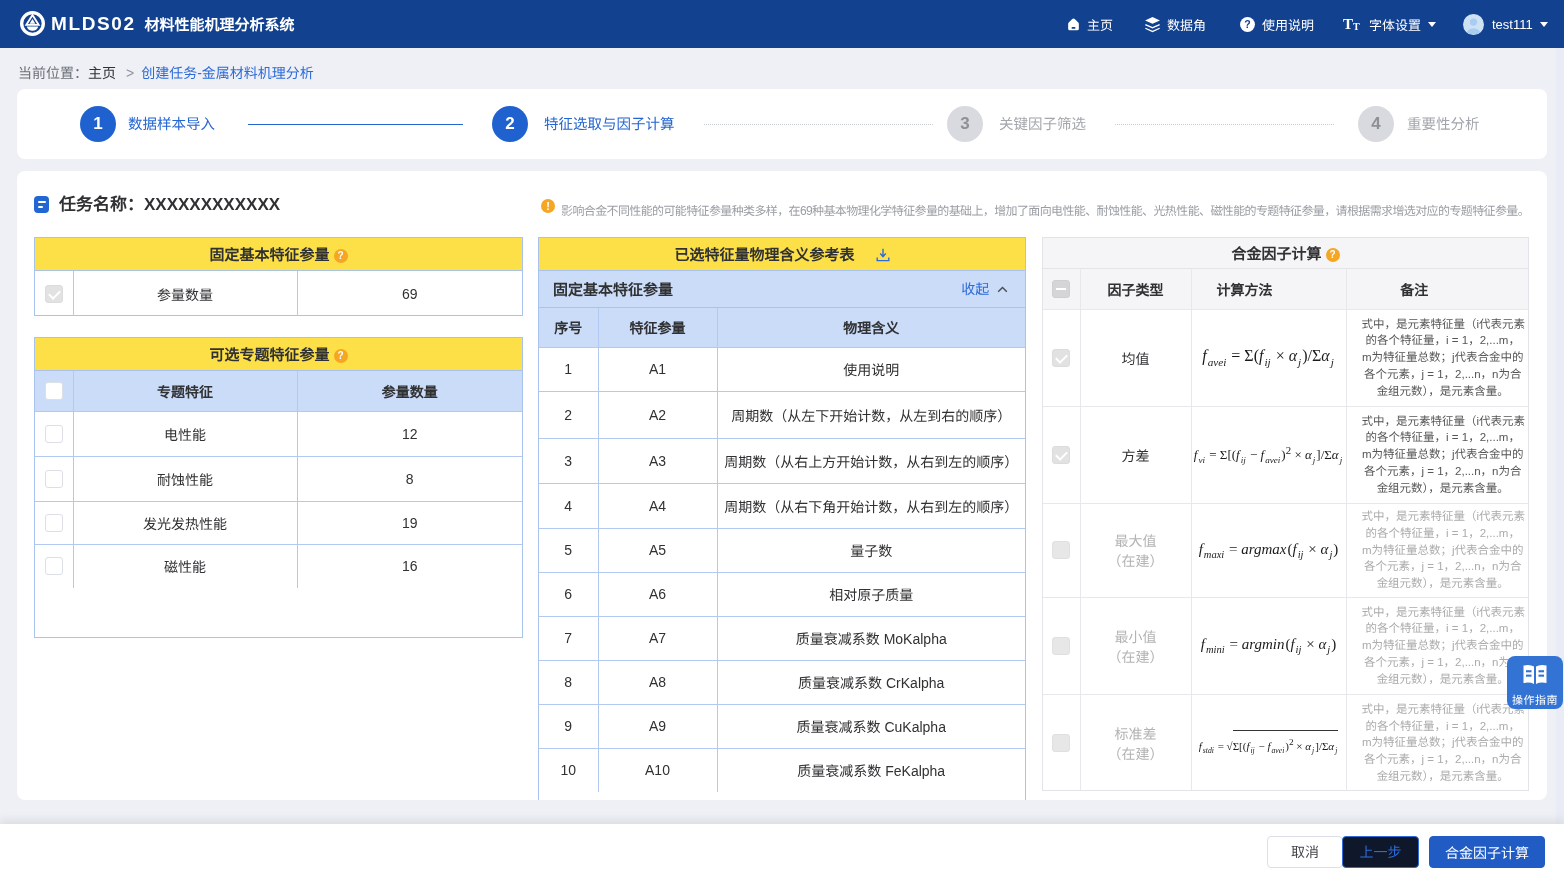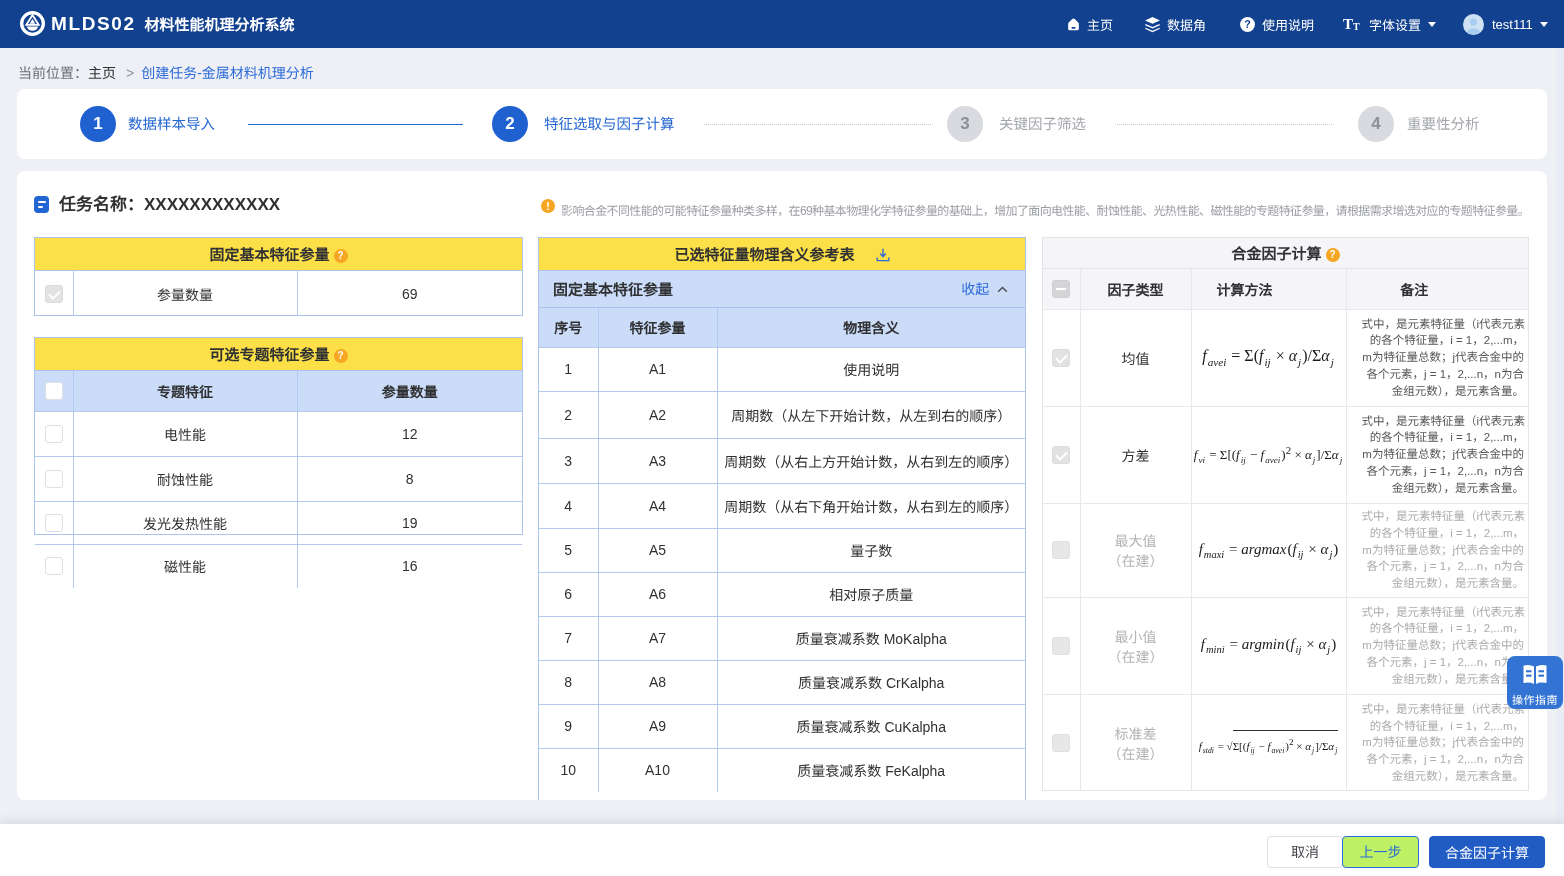--- a/index.html
+++ b/index.html
@@ -72,32 +72,32 @@
 
 .gtab { position:absolute; border:1px solid #e4e4e8; background:#fff; }
 .gtab .tit { background:#f5f5f7; text-align:center; font-weight:bold; font-size:15px; color:#303133; border-bottom:1px solid #e4e4e8; }
 table.ggrid { border-collapse:collapse; width:100%; table-layout:fixed; }
 table.ggrid td, table.ggrid th { border:1px solid #e8e8ec; font-size:14px; color:#303133; text-align:center; vertical-align:middle; font-weight:normal; }
 table.ggrid tr td:first-child, table.ggrid tr th:first-child { border-left:none; }
 table.ggrid tr td:last-child, table.ggrid tr th:last-child { border-right:none; }
 table.ggrid tr:first-child th { border-top:none; }
 table.ggrid tr:last-child td { border-bottom:none; }
 table.ggrid th.grayhead { background:#f5f5f7; font-weight:bold; }
-table.ggrid td.remark { font-size:11.5px; color:#555; text-align:right; line-height:16.8px; padding:4px 4px 4px 15px; white-space:nowrap; }
+table.ggrid td.remark { font-size:11.5px; color:#555; text-align:center; line-height:16.8px; padding:4px 4px 4px 15px; white-space:nowrap; }
 table.ggrid td.remark.dis { color:#ababab; }
 table.ggrid td.ftype { font-size:14px; color:#303133; }
 table.ggrid td.ftype.dis { color:#b3b3b3; }
 .formula { font-family:"Liberation Serif", serif; color:#1a1a1a; } .formula i { margin-right:1px; }
 .formula sub { font-size:70%; }
 
 
 .footer { position:absolute; left:0; top:824px; width:1564px; height:52px; background:#fff; box-shadow:0 -4px 8px rgba(80,90,110,0.12); }
 .btn { position:absolute; top:12px; height:32px; border-radius:4px; font-size:14px; text-align:center; line-height:30px; }
 .btn-cancel { left:1267px; width:76px; background:#fff; border:1px solid #dcdfe6; color:#45484d; }
-.btn-prev { left:1342px; width:77px; background:#bef264; border:1px solid #2e6bd8; color:#2e6bd8; }
+.btn-prev { left:1342px; width:77px; background:#0f172a; border:1px solid #2e6bd8; color:#2e6bd8; }
 .btn-primary { left:1429px; width:116px; background:#215cc5; border:1px solid #215cc5; color:#fff; line-height:32px; }
 
 
 .guide { position:absolute; left:1507px; top:656px; width:56px; height:53px; background:#3273d4; border-radius:8px; color:#fff; text-align:center; }
 .guide .gt { font-size:11px; margin-top:1px; letter-spacing:0.5px; }
 
 
 .scrollstrip { position:absolute; right:0; top:48px; width:8px; height:828px; background:#e9ecf4; }
 </style>
 </head>
@@ -183,21 +183,21 @@
       <tbody>
           <tr>
         <td style="width:38px;"><span class="cb cb-dis-check"></span></td>
         <td style="width:224px;">参量数量</td>
         <td>69</td>
       </tr>
     </tbody>
       </table>
   </div>
 
-  <div class="btab" style="left:17px; top:166px; width:489px; height:198px;">
+  <div class="btab" style="left:17px; top:166px; width:489px; height:301px;">
     <div class="tit" style="height:33px; line-height:33px;">可选专题特征参量<span class="qmark">?</span></div>
     <table class="grid" style="height:217px;">
       <tbody>
           <tr style="height:40px;" class="bluehead">
         <th style="width:38px;" class="bluehead"><span class="cb cb-empty"></span></th>
         <th style="width:224px;" class="bluehead">专题特征</th>
         <th class="bluehead">参量数量</th>
       </tr>
       <tr style="height:45px;">
             <td><span class="cb cb-empty"></span></td>

